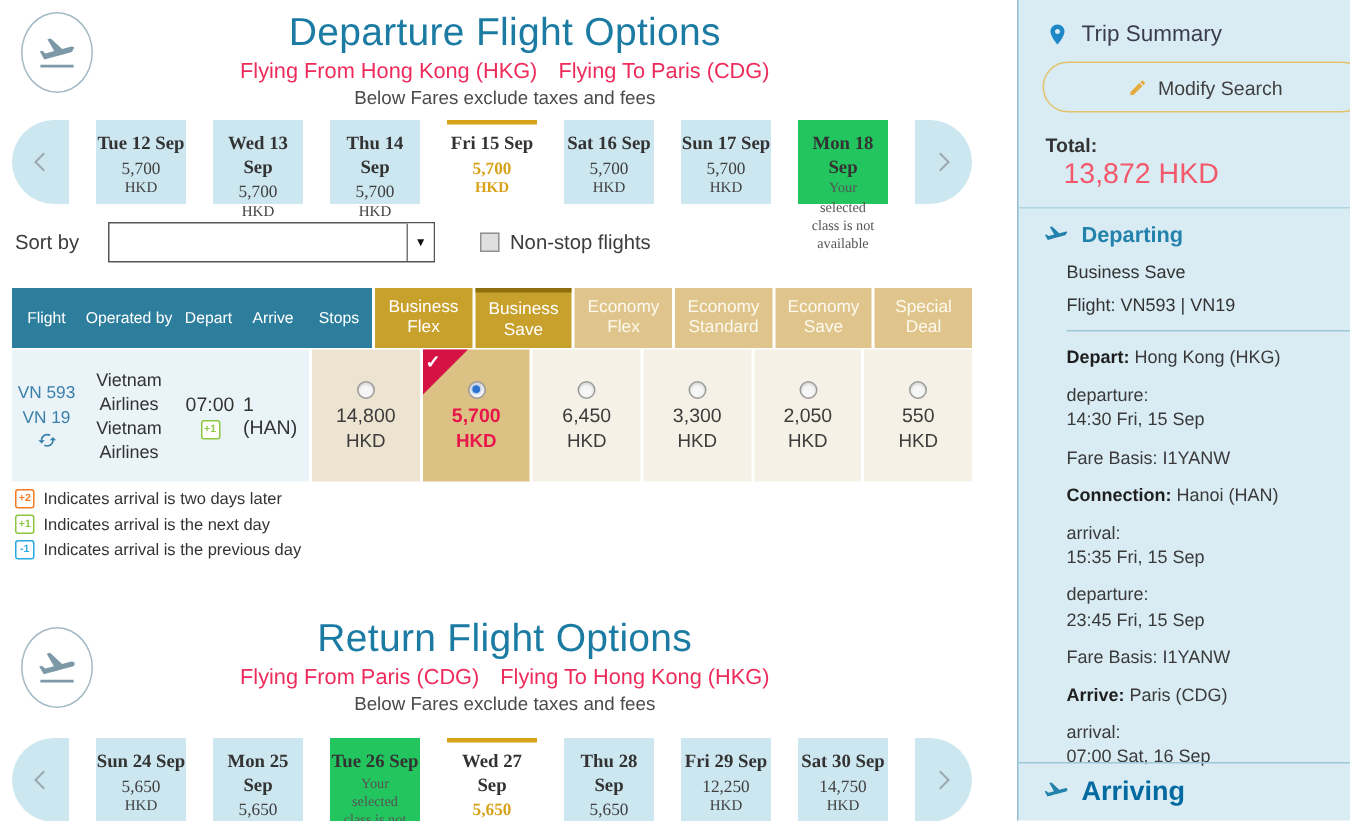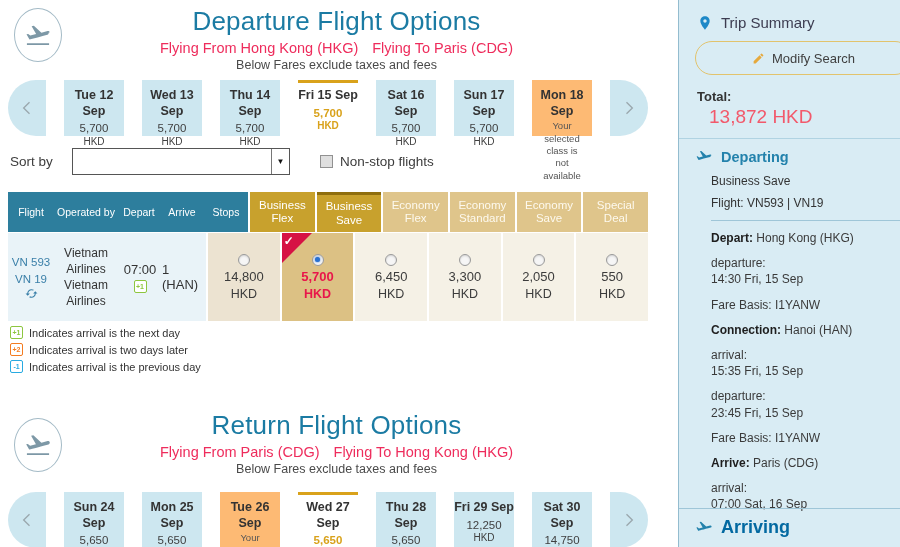--- a/index.html
+++ b/index.html
@@ -12,31 +12,31 @@
   
   .sec-head { position:relative; text-align:center; }
   .oval-icon { position:absolute; left:14px; width:48px; height:54px; border:1px solid #a3bac6;
     border-radius:50%; display:flex; align-items:center; justify-content:center; background:#fff; }
   .sec-title { font-size:26px; color:#1b7ba3; font-weight:400; letter-spacing:.2px; }
   .sec-sub { font-size:14.5px; color:#ee2c5c; font-weight:400; margin-top:3px; }
   .sec-sub span { margin:0 7px; }
   .sec-note { font-size:12.5px; color:#4a4a4a; margin-top:2px; }
 
   
-  .strip { position:absolute; left:8px; width:640px; height:56px; display:flex; gap:18px; }
+  .strip { position:absolute; left:8px; width:640px; height:56px; display:flex; gap:18px;font-family:Liberation Serif, serif; }
   .cap { width:38px; background:#cde7f0; display:flex; align-items:center; justify-content:center; cursor:pointer; }
   .cap.left { border-radius:28px 0 0 28px; }
   .cap.right { border-radius:0 28px 28px 0; }
   .dtab { flex:1; background:#cde7f0; text-align:center; padding-top:8px; cursor:pointer; line-height:1.25; }
   .dtab .day { font-size:12.5px; font-weight:700; color:#333; }
   .dtab .price { font-size:11.5px; color:#3f3f3f; margin-top:2px; }
   .dtab .cur { font-size:10px; color:#3f3f3f; }
   .dtab.selected { background:#fff; border-top:3px solid #d9a21b; padding-top:5px; }
   .dtab.selected .price, .dtab.selected .cur { color:#d9a21b; font-weight:700; }
-  .dtab.disabled { background:#fdba74; }
+  .dtab.disabled { background:#22c55e; }
   .dtab .na { font-size:9.5px; color:#555; margin:1px 8px 0; line-height:1.3; }
 
   
   .sortrow { position:absolute; top:148px; left:10px; width:640px; height:30px; font-size:13.5px; }
   .sortlabel { position:absolute; left:0; top:6px; }
   .select { position:absolute; left:62px; top:0; width:218px; height:27px; background:#fff;
     border:1px solid #555; display:flex; }
   .select .val { flex:1; }
   .select .arrowbtn { width:18px; border-left:1px solid #777; display:flex; align-items:center; justify-content:center;
     font-size:8px; color:#111; background:#fff; }
@@ -244,26 +244,26 @@
             <span class="radio"></span>
             <div class="price">550</div>
             <div class="cur">HKD</div>
           </div>
         </div>
       </div>
   </div>
 
   <div class="legend" id="legend">
       <div class="lrow">
+        <span class="cal orange" style="margin-top: 0px;">+2</span>
+        <span>Indicates arrival is two days later</span>
+      </div>
+      <div class="lrow">
         <span class="cal green" style="margin-top: 0px;">+1</span>
         <span>Indicates arrival is the next day</span>
-      </div>
-      <div class="lrow">
-        <span class="cal orange" style="margin-top: 0px;">+2</span>
-        <span>Indicates arrival is two days later</span>
       </div>
       <div class="lrow">
         <span class="cal blue" style="margin-top: 0px;">-1</span>
         <span>Indicates arrival is the previous day</span>
       </div>
     </div>
 
   <div class="sec-head" style="position:absolute; top:410px; left:0; right:0;">
     <div class="oval-icon" style="top:8px;">
       <svg width="28" height="28" viewBox="0 0 24 24" fill="#7d98a6">

